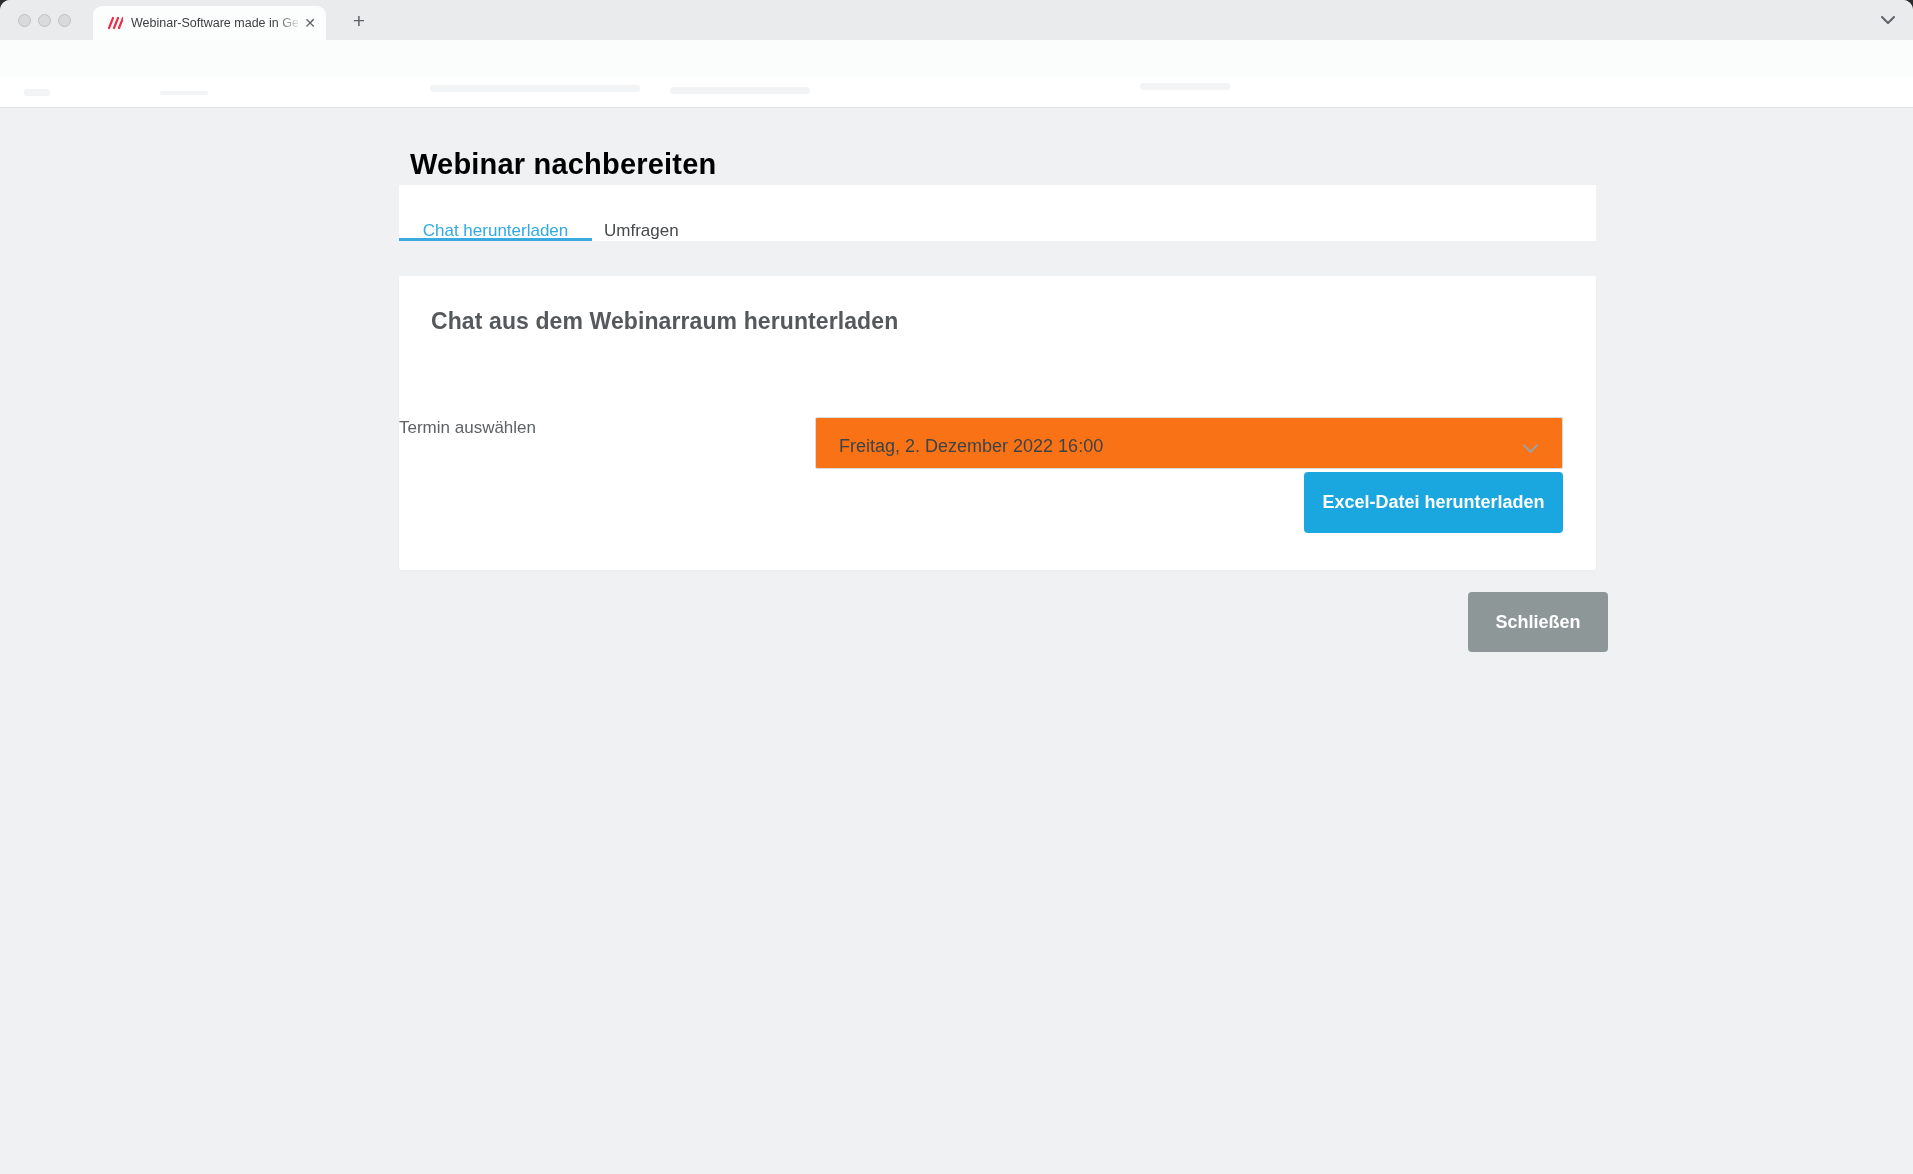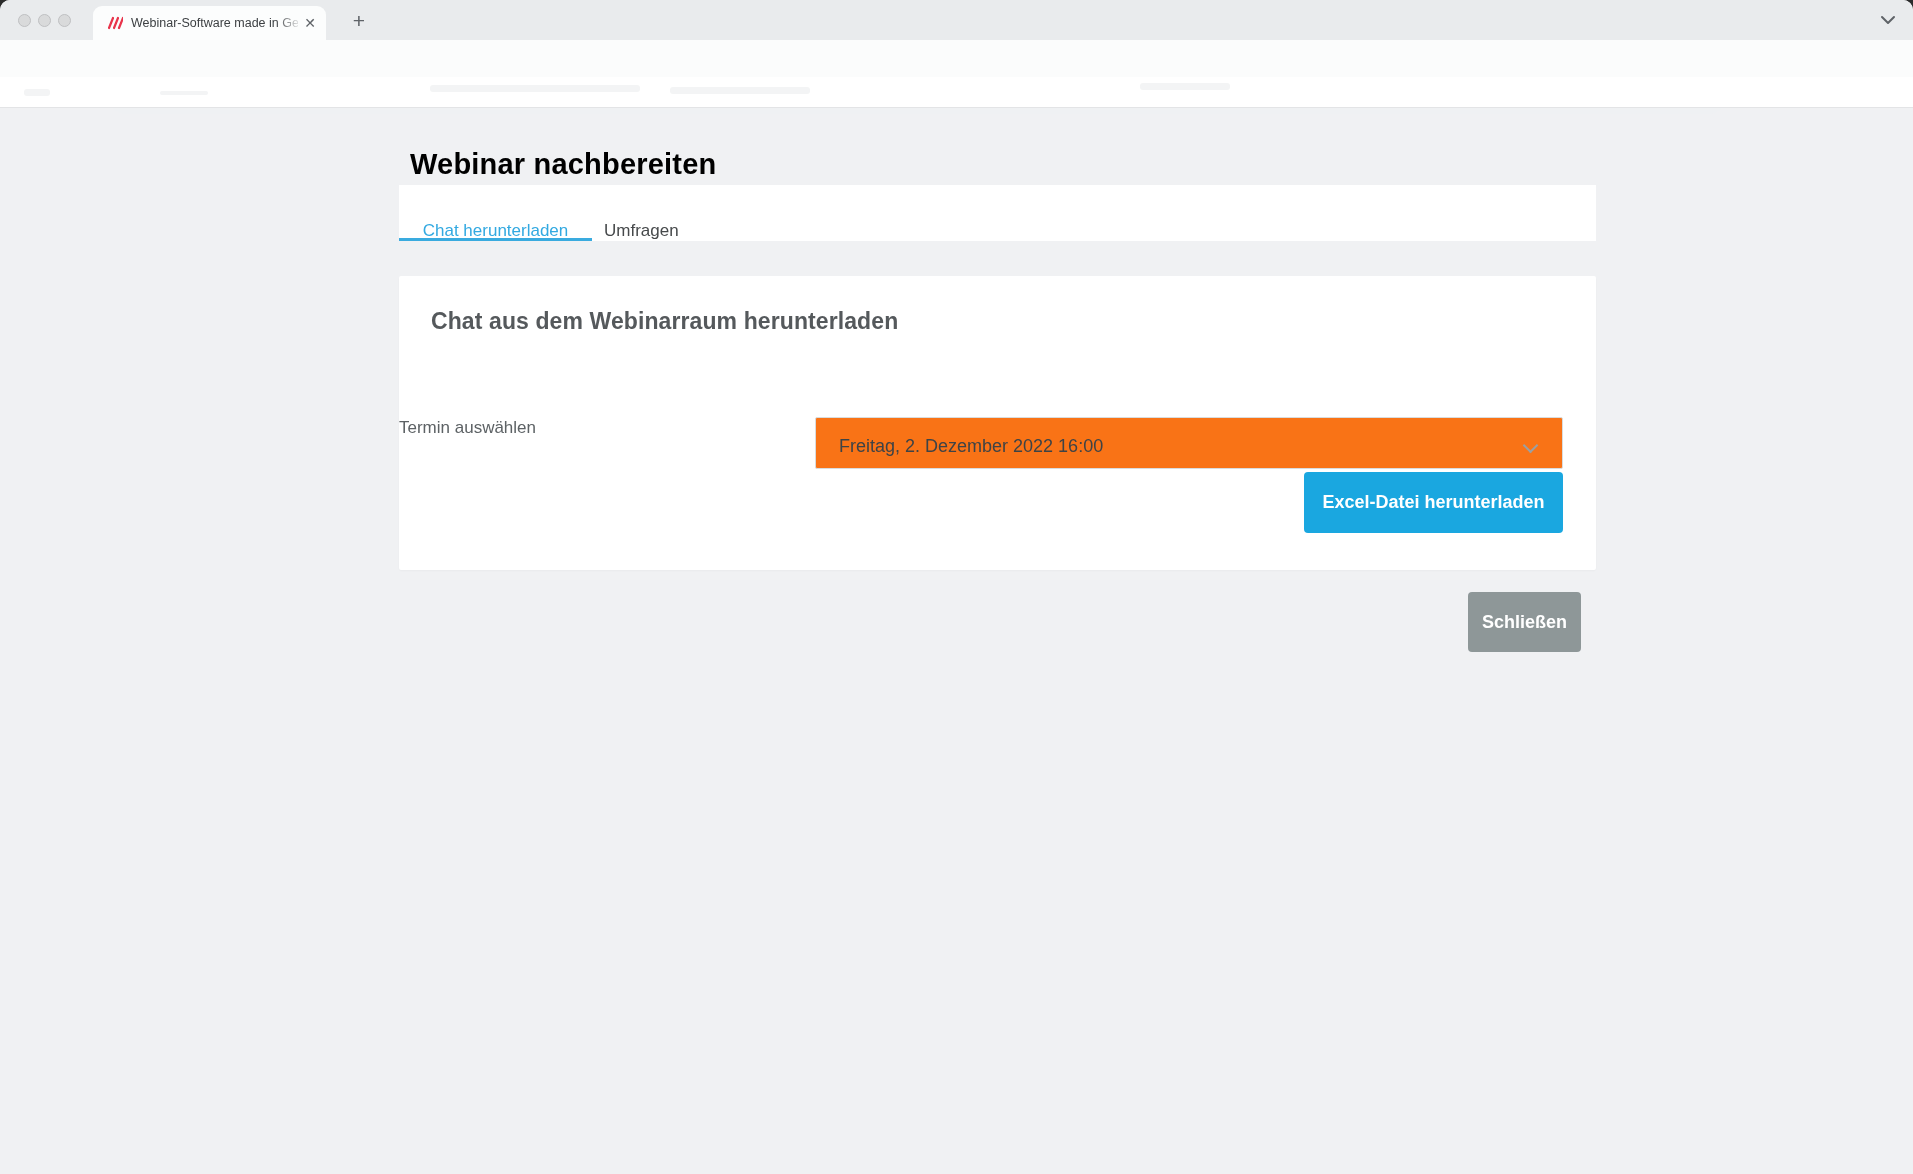--- a/index.html
+++ b/index.html
@@ -66,21 +66,21 @@
                   font-size:17px; color:#5d6265; }
   .select { position:absolute; left:416px; top:121px; width:748px; height:52px; background:#f97316;
             border:1px solid #d9dcdd; border-radius:2px; cursor:pointer;margin-top:20px; }
   .select .val { position:absolute; left:23px; top:0; line-height:57px; font-size:18px; color:#3e4346; }
   .select .chev { position:absolute; right:26px; top:22px; width:11px; height:11px;
                   border-right:2px solid #9aa0a4; border-bottom:2px solid #9aa0a4;
                   transform:rotate(45deg); }
   .btn-blue { position:absolute; left:905px; top:196px; width:259px; height:61px; background:#1aa7e0;
               border:none; border-radius:4px; color:#ffffff; font-size:18px; font-weight:bold;
               font-family:"Liberation Sans", sans-serif; cursor:pointer; }
-  .btn-gray { position:absolute; left:1468px; top:592px; width:113px; height:60px; background:#8e9798;
+  .btn-gray { position:absolute; left:1468px; top:592px; width:140px; height:60px; background:#8e9798;
               border:none; border-radius:4px; color:#ffffff; font-size:18px; font-weight:bold;
               font-family:"Liberation Sans", sans-serif; cursor:pointer; }
 </style>
 </head>
 <body>
 
 <div id="screen">
 
   <div class="tabstrip">
     <span class="traffic t1"></span>

